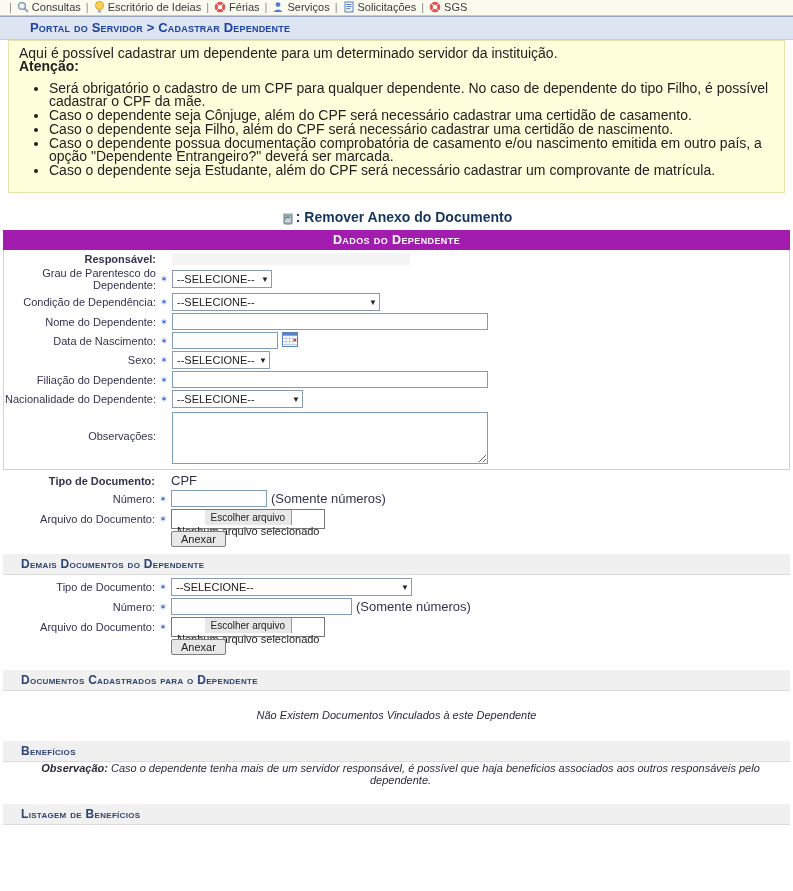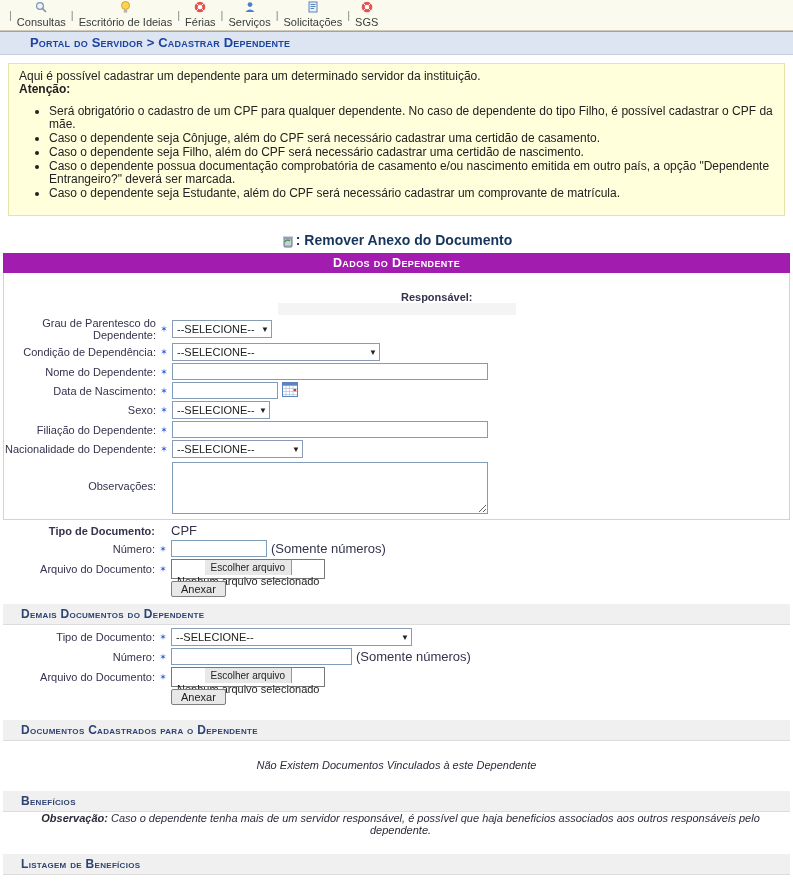--- a/index.html
+++ b/index.html
@@ -3,31 +3,31 @@
 <meta charset="utf-8">
 <style>
   html,body{margin:0;padding:0;background:#fff;}
   body{width:793px;height:891px;overflow:hidden;font-family:"Liberation Sans","DejaVu Sans",sans-serif;}
   .page{width:793px;position:relative;}
 
   
   .menu{background:#fbfaef;border-bottom:1px solid #cfcaba;display:flex;align-items:center;
         padding:1px 2px 2px 4px;font-size:11px;color:#3a3a3a;white-space:nowrap;}
   .menu .sep{color:#8a8a8a;margin:0 5px;}
-  .menu .mitem{display:inline-flex;align-items:center;gap:3px;cursor:pointer;flex-direction:column;}
+  .menu .mitem{display:inline-flex;align-items:center;gap:3px;cursor:pointer;}
   .menu svg{display:block;}
 
   
   .crumb{background:#dde4f2;border-top:1px solid #98a3bd;border-bottom:1px solid #c6cfe2;
          color:#1b43a0;font-weight:bold;font-variant:small-caps;font-size:13px;
          padding:3px 0 4px 30px;letter-spacing:.2px;}
 
   
-  .notice{margin:8px 8px 0 8px;background:#ffffdc;border:1px solid #e3e3ab;
-          padding:6px 10px 14px 10px;font-size:12px;color:#222;line-height:13px;}
+  .notice{margin:0 8px 0 8px;background:#ffffdc;border:1px solid #e3e3ab;
+          padding:6px 10px 14px 10px;font-size:14px;color:#222;line-height:13px;}
   .notice b{display:block;}
   .notice ul{margin:9px 0 0 30px;padding:0;}
   .notice li{margin:0 0 1px 0;}
 
   
   .legend{text-align:center;margin:16px 0 5px 0;font-size:14px;font-weight:bold;color:#16355c;}
   .legend svg{vertical-align:-3px;margin-right:2px;}
 
   
   .tbl{margin:0 3px;border:1px solid #c7d4ea;border-top:none;}
@@ -160,21 +160,21 @@
           <rect x="3" y="4" width="8" height="9" rx="1" fill="#aeb9c6" stroke="#6b7787"></rect>
           <rect x="2" y="2.5" width="10" height="1.8" fill="#9aa7b5"></rect>
           <path d="M5 6 L5 11 M7 6 L7 11 M9 6 L9 11" stroke="#e9eef4" stroke-width="0.9"></path>
           <path d="M4 8 a3 3 0 0 1 5 -1" fill="none" stroke="#2f9e3a" stroke-width="1.2"></path>
         </svg></span><b>: Remover Anexo do Documento</b>
   </div>
 
   <div class="mainhead">Dados do Dependente</div>
   <div class="tbl">
 
-    <div class="row" style="padding-top:18px;flex-direction:column;">
+    <div class="row" style="padding-top:3px;">
       <div class="lbl b">Responsável:</div>
       <div class="star"></div>
       <div class="ctl">
           <div class="resp-strip"></div>
         </div>
     </div>
 
     <div class="row">
       <div class="lbl">Grau de Parentesco do Dependente:</div>
       <div class="star">✶</div>

